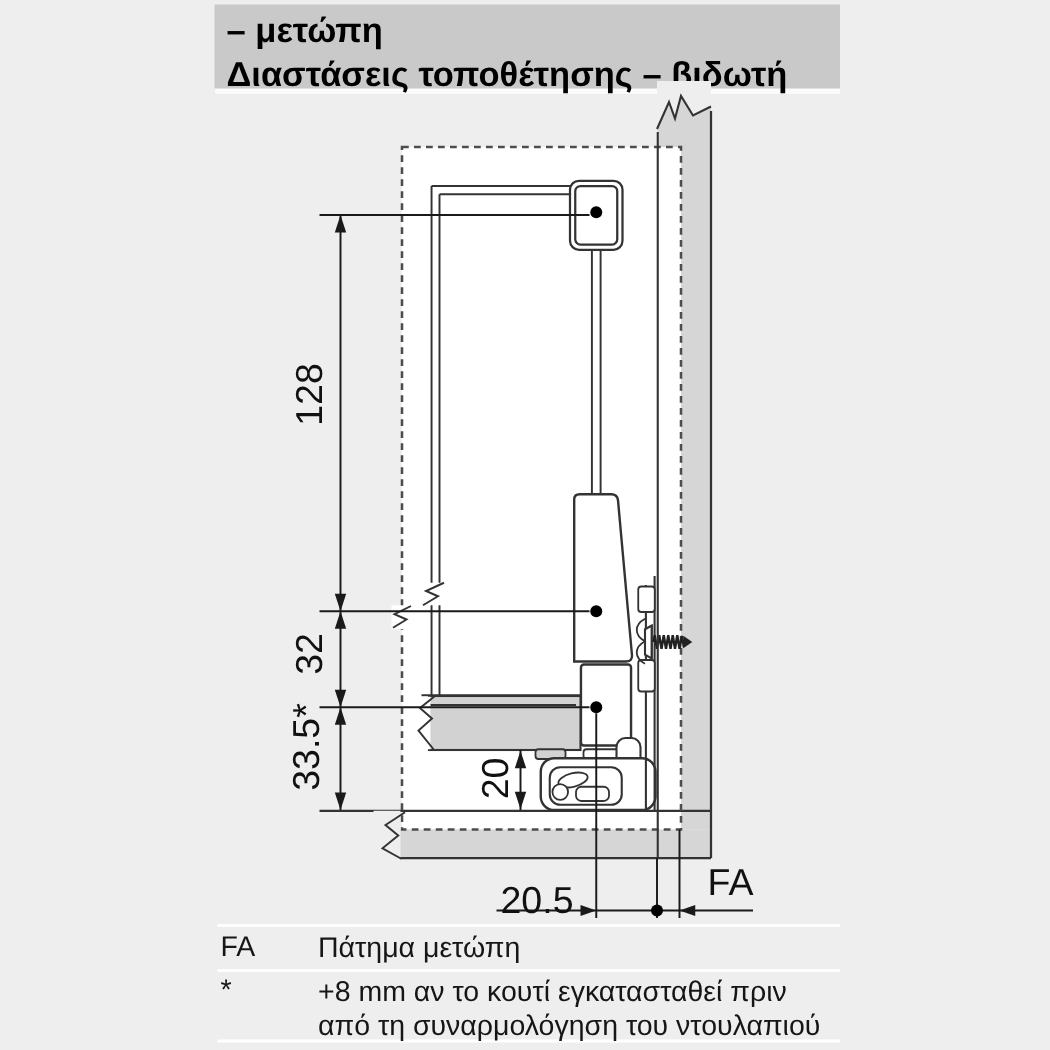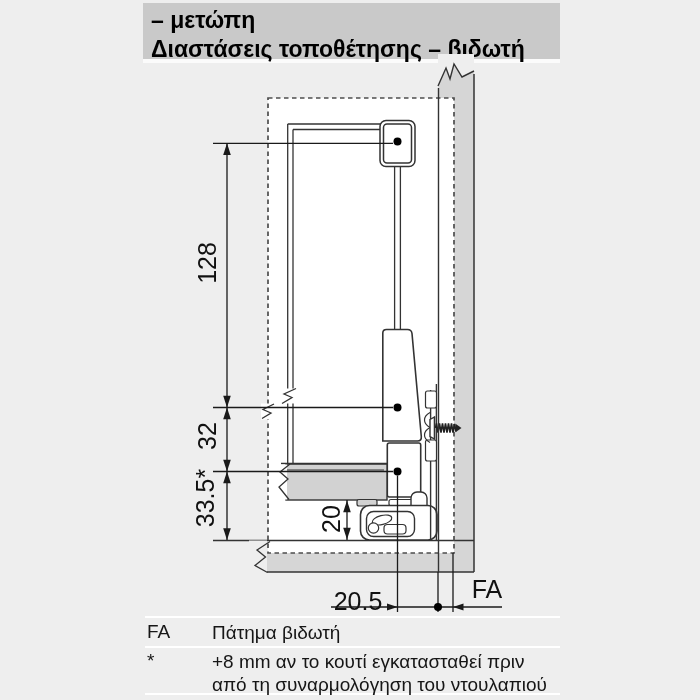--- a/index.html
+++ b/index.html
@@ -162,21 +162,21 @@
   <div class="dim-label" style="left:358px;top:589px;margin-top:12px;">20.5</div>
   <div class="dim-label" style="left:487px;top:589px;">FA</div>
 
   <div class="legend">
     <div class="legend-sep" style="top:0;"></div>
     <div class="legend-sep" style="top:30px;"></div>
     <div class="legend-sep" style="top:77px;"></div>
 
     <div>
       <div class="legend-cell-sym" style="top:5px;">FA</div>
-      <div class="legend-cell-txt" style="top:5px;">Πάτημα βιδωτή</div>
+      <div class="legend-cell-txt" style="top:5px;">Πάτημα μετώπη</div>
     </div>
     <div>
       <div class="legend-cell-sym" style="top:34px;">*</div>
       <div class="legend-cell-txt" style="top:34px;">+8 mm αν το κουτί εγκατασταθεί πριν
 από τη συναρμολόγηση του ντουλαπιού</div>
     </div>
   </div>
 
 </div>
 

